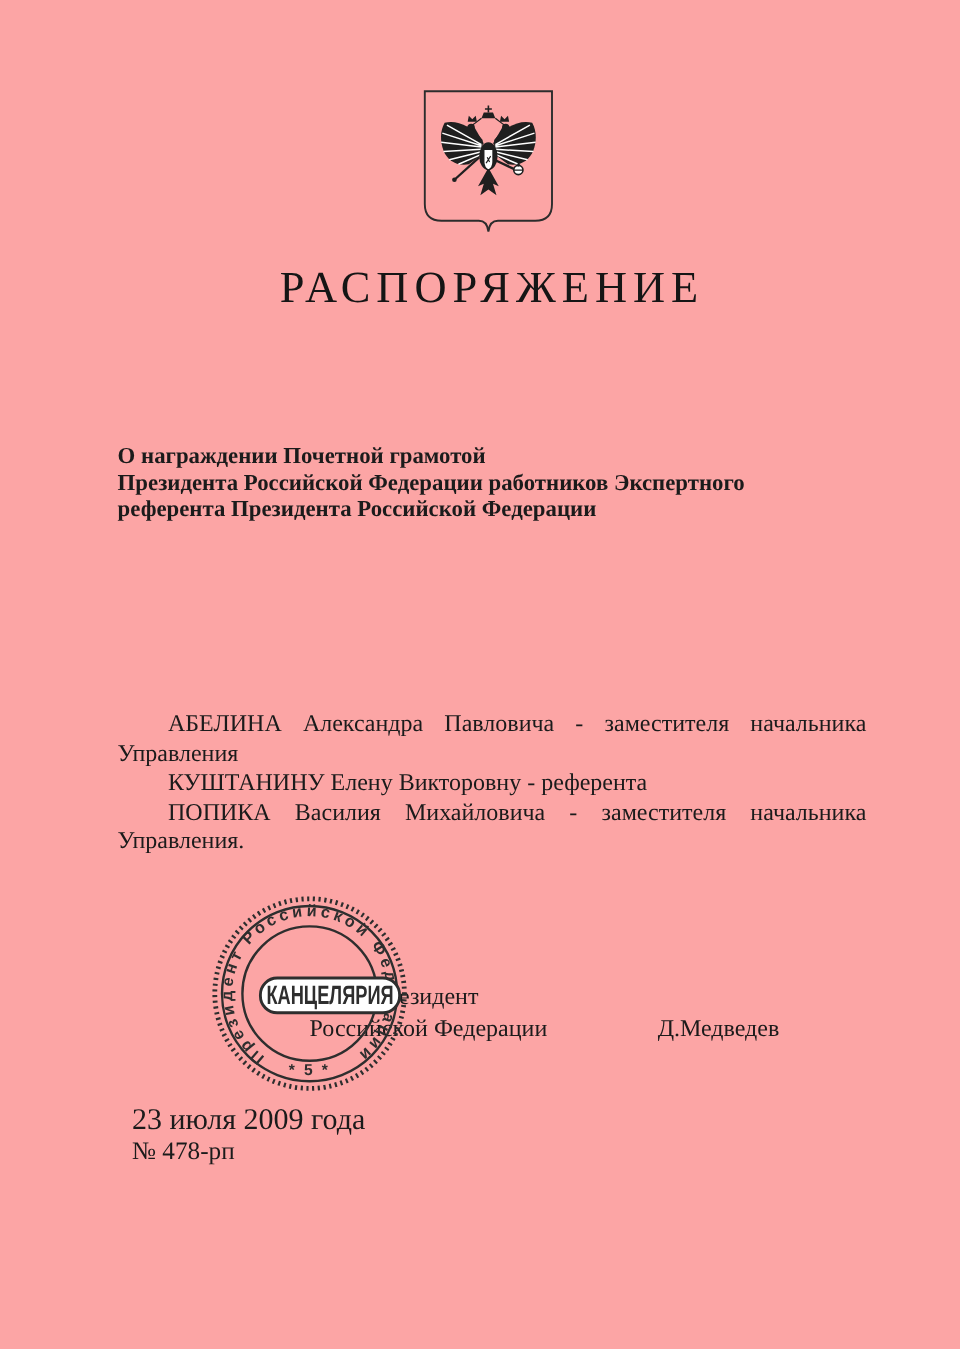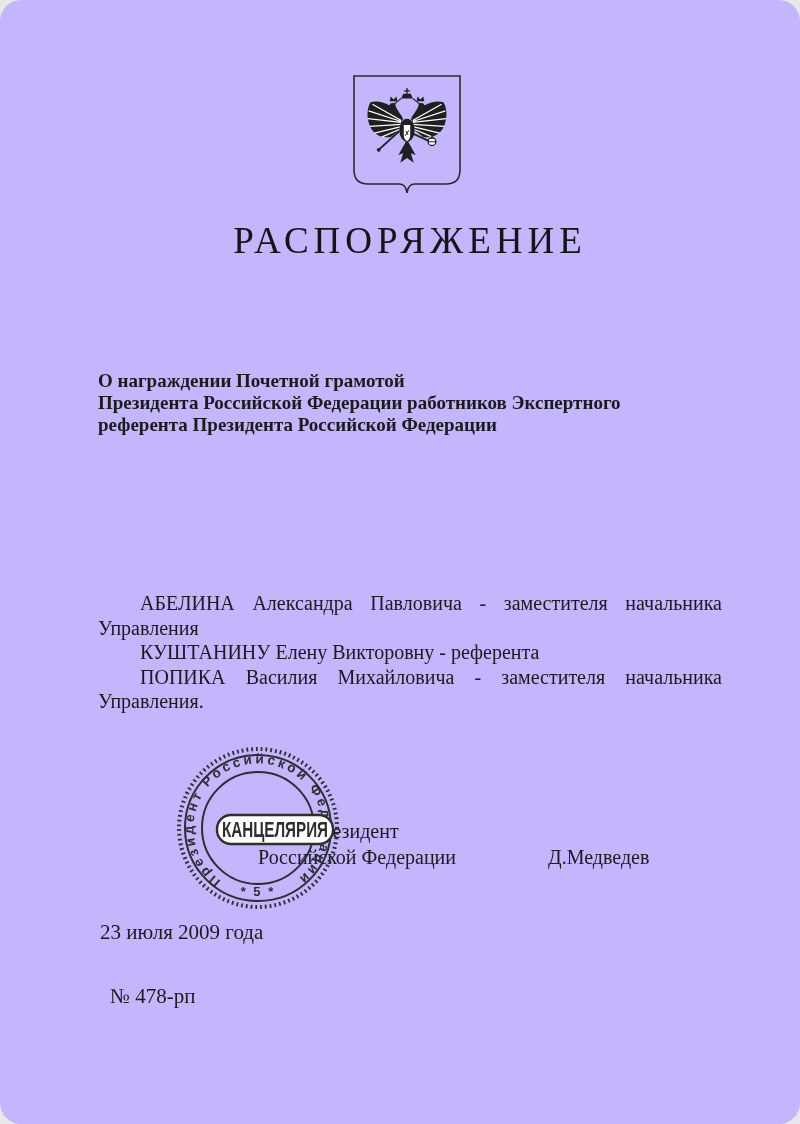--- a/index.html
+++ b/index.html
@@ -2,25 +2,24 @@
 <html><head>
 <meta charset="utf-8">
 <style>
   * { margin: 0; padding: 0; box-sizing: border-box; }
   html, body { background: #e8e8e8; }
   .page {
     position: relative;
     width: 800px;
     height: 1124px;
     margin: 0 auto;
-    background: #c4b5fd;
+    background: #fca5a5;
     font-family: "Liberation Serif", "DejaVu Serif", serif;
     color: #1b1b1b;
     overflow: hidden;
-    border-radius: 21px;
   }
   .emblem { position: absolute; left: 350px; top: 74px; width: 114px; height: 128px; }
   .doc-type {
     position: absolute; top: 219px; left: 98px; width: 624px;
     text-align: center; font-size: 37px; letter-spacing: 5px;
     white-space: nowrap; color: #151515;
   }
   .issuer {
     position: absolute; top: 273px; left: 98px; width: 624px;
     text-align: center; font-size: 24px; letter-spacing: 1px; word-spacing: 13px;
@@ -41,22 +40,22 @@
   .jline { text-align: justify; text-align-last: justify; }
   .ind { padding-left: 42px; }
   .sig1 { position: absolute; top: 820px; left: 308px; font-size: 20px; white-space: nowrap; }
   .sig2 { position: absolute; top: 846px; left: 258px; font-size: 20px; white-space: nowrap; }
   .sig-name { margin-left: 92px; }
   .stamp { position: absolute; left: 175px; top: 745px; width: 166px; height: 166px; }
   .stamp text { fill: #2e2e2e; }
   .ring-text { font-family: "Liberation Sans", sans-serif; font-size: 13.5px; font-weight: bold; letter-spacing: 3px; }
   .stamp-bottom { font-family: "Liberation Sans", sans-serif; font-size: 13px; font-weight: bold; letter-spacing: 2px; }
   .stamp-center { font-family: "Liberation Sans", sans-serif; font-weight: bold; font-size: 22px; }
-  .date-line { position: absolute; top: 920px; left: 100px; font-size: 21px; white-space: nowrap; }
-  .num-line  { position: absolute; top: 947px; left: 110px; font-size: 21px; white-space: nowrap; margin-top: 37px; }
+  .date-line { position: absolute; top: 920px; left: 110px; font-size: 25px; white-space: nowrap; }
+  .num-line  { position: absolute; top: 947px; left: 110px; font-size: 21px; white-space: nowrap; }
 </style>
 </head>
 <body>
 
 <div class="page">
 
   <svg class="emblem" viewBox="0 0 110 128" aria-hidden="true">
     <path d="M 2,2 L 108,2 L 108,96 Q 108,110 94,110 L 63,110 Q 56,110 55,119 Q 54,110 47,110 L 16,110 Q 2,110 2,96 L 2,2 Z" fill="none" stroke="#2c2c2c" stroke-width="1.6"></path>
     <g transform="translate(7,12) scale(0.96)" fill="#1f1f1f" stroke="none">
 

